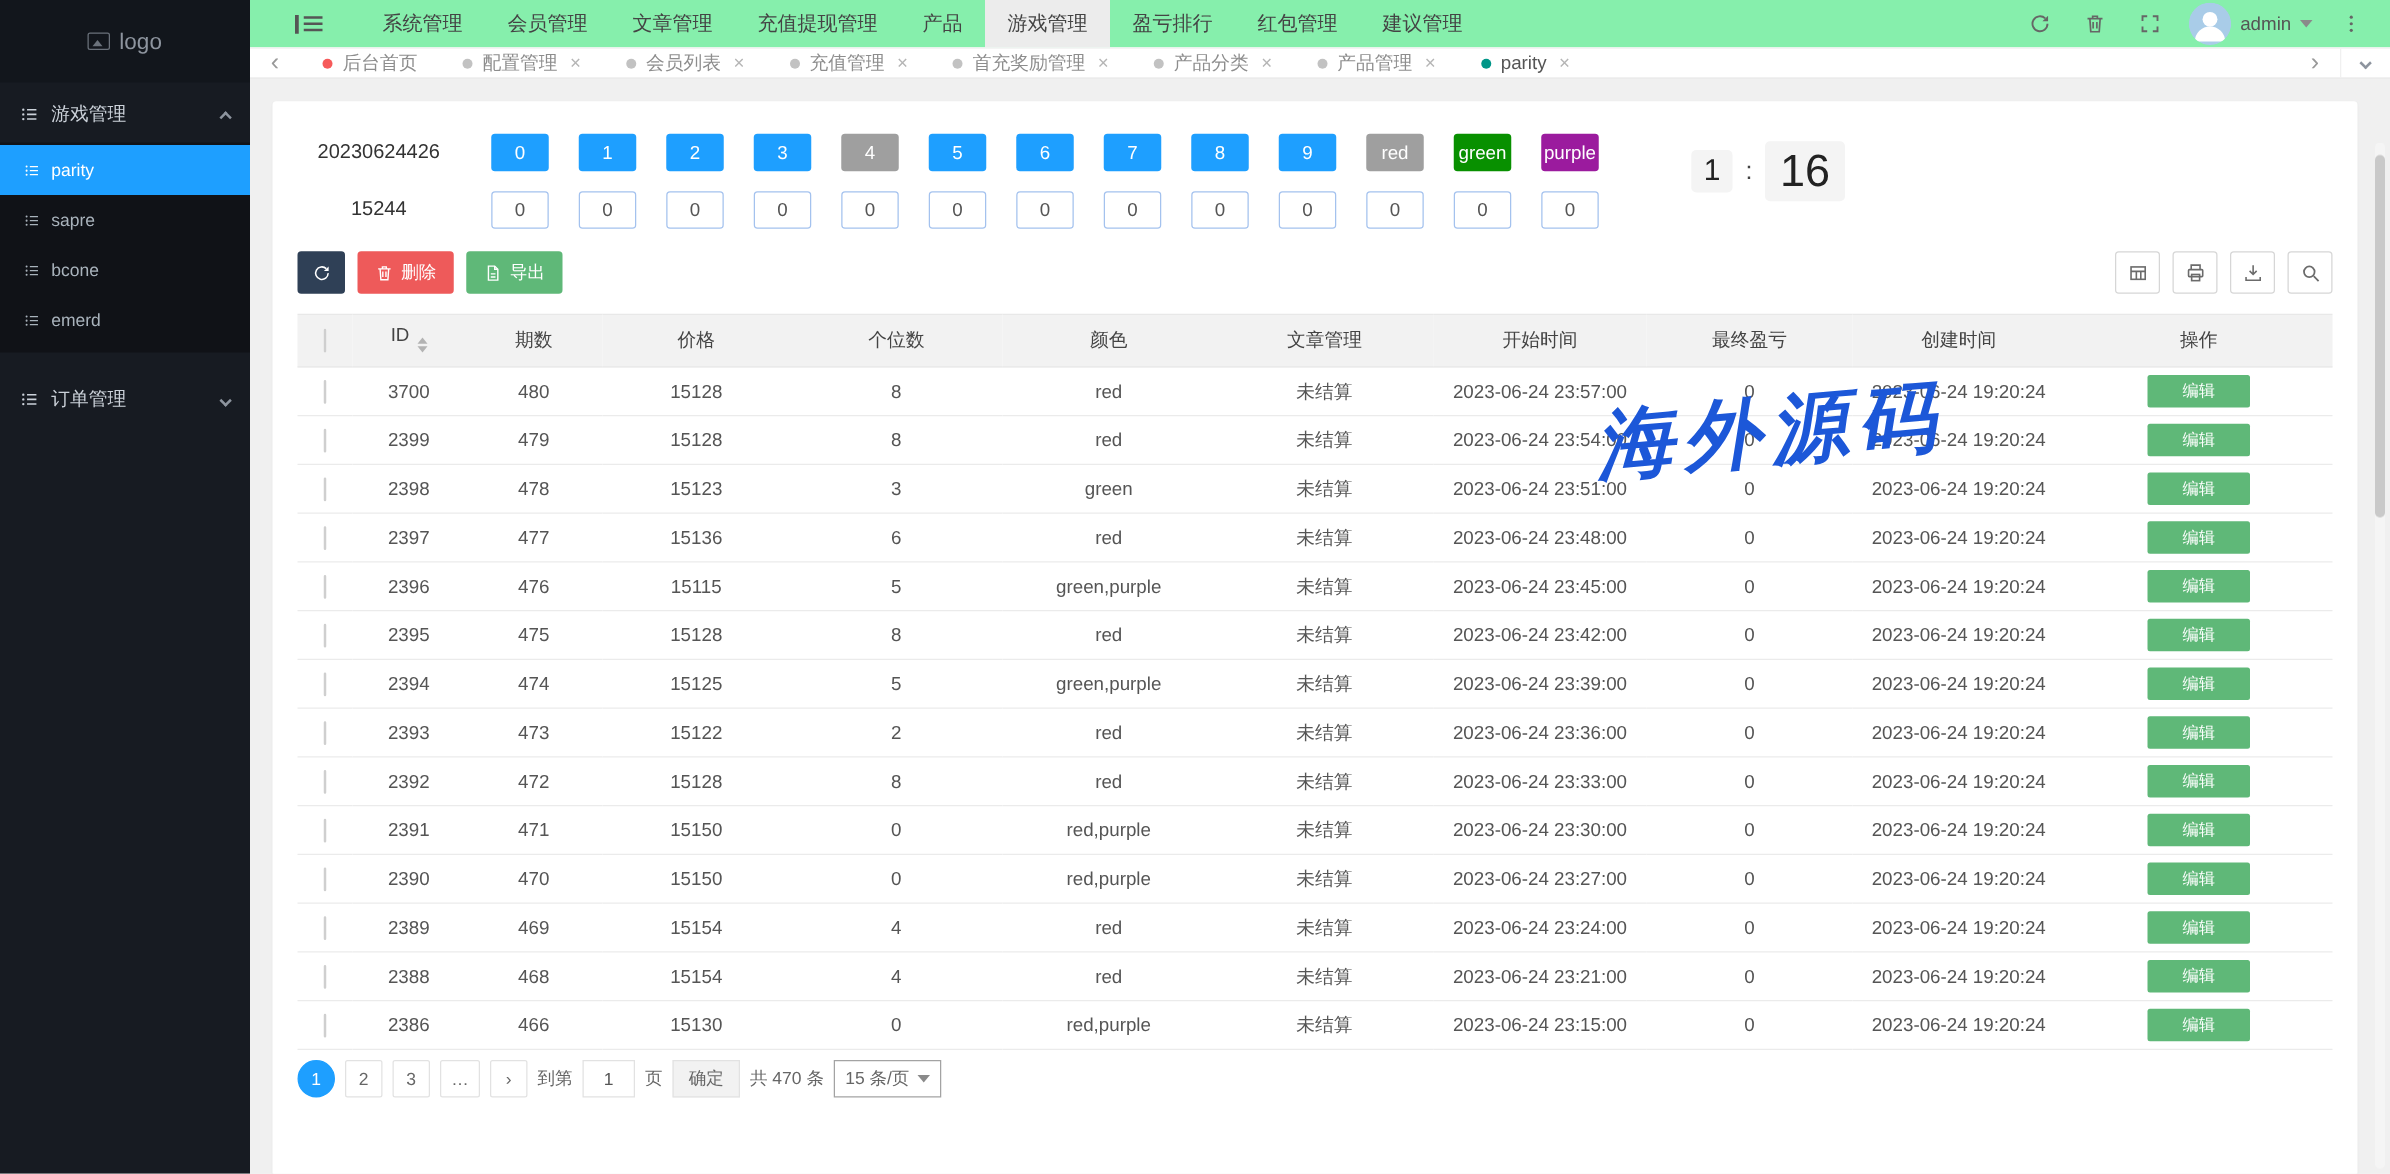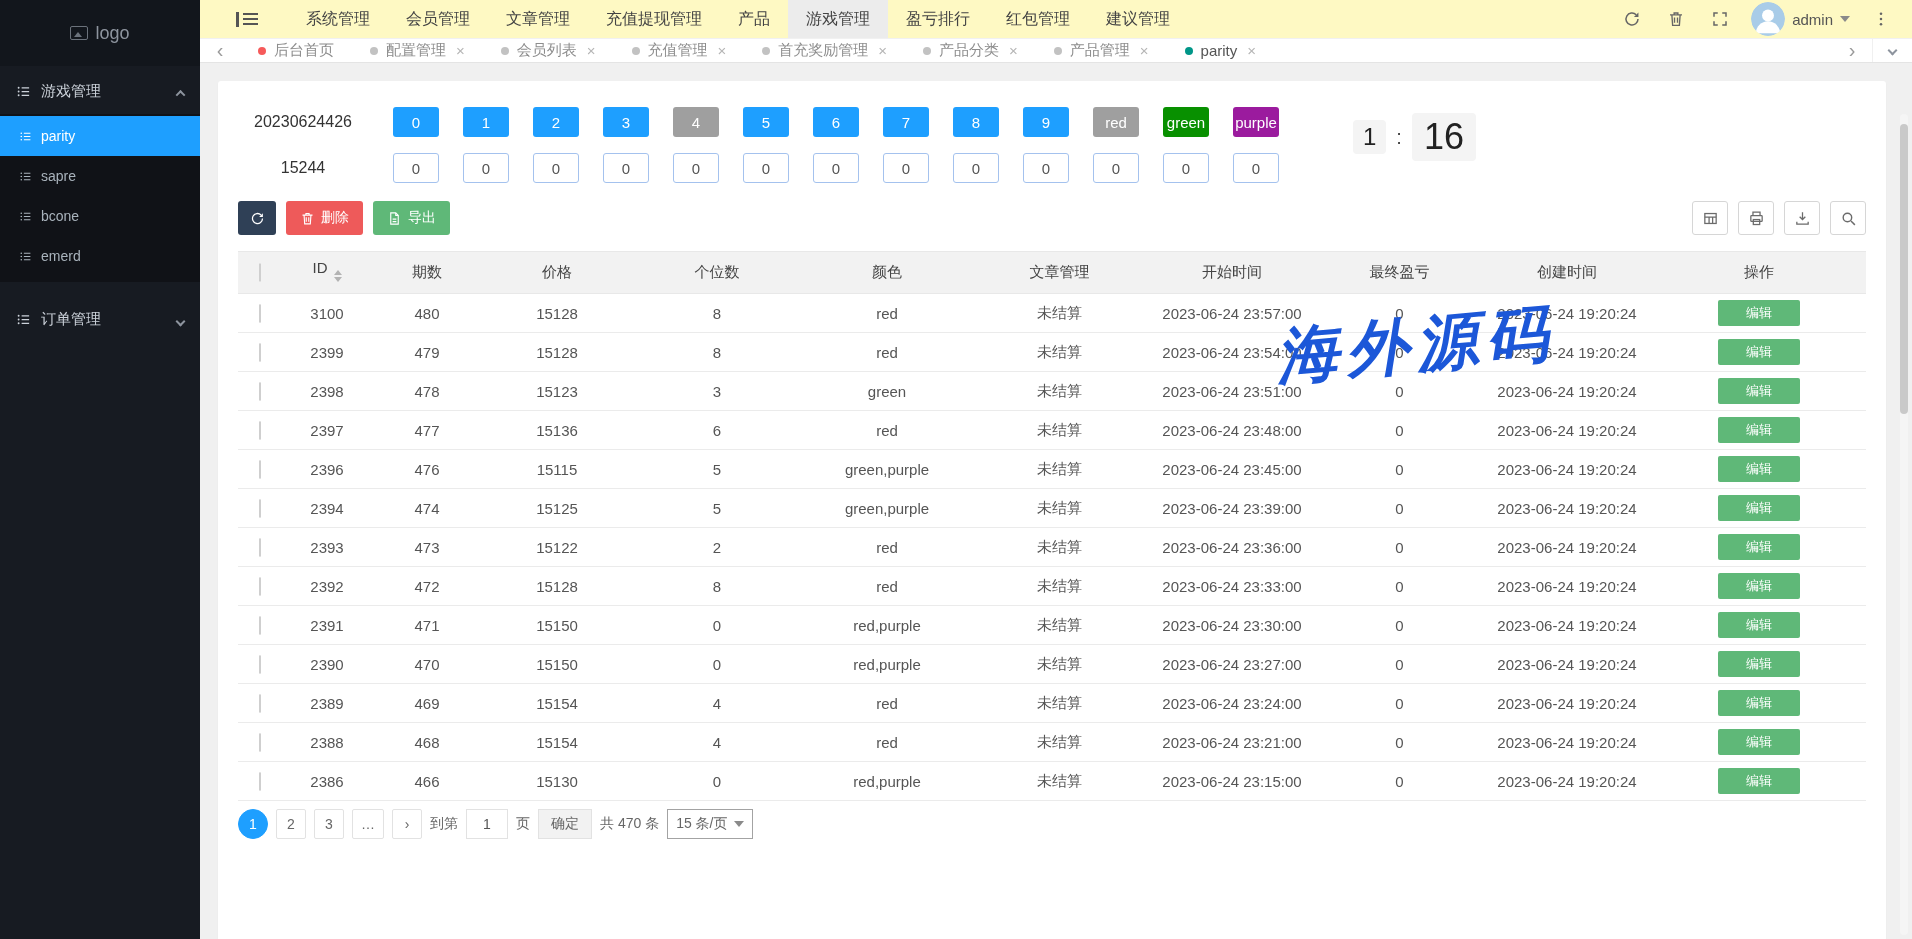--- a/index.html
+++ b/index.html
@@ -22,21 +22,21 @@
   .submenu { background:rgba(0,0,0,.30); padding:2px 0 6px; }
   .menu-item { height:40px; display:flex; align-items:center; gap:9px; padding:0 16px 0 19px; color:#a9b3bc; font-size:14px; cursor:pointer; }
   .menu-item.active { background:#1E9FFF; color:#fff; }
   .s-icon svg { width:15px; height:15px; display:block; }
   .menu-item .s-icon svg { width:13px; height:13px; }
 
   
   .main { flex:1; display:flex; flex-direction:column; min-width:0; }
 
   
-  .topbar { height:66px; background:#fef9c3; display:flex; align-items:center; }
+  .topbar { height:66px; background:#86efac; display:flex; align-items:center; }
   .hamb { display:flex; align-items:center; margin:0 30px 0 36px; cursor:pointer; }
   .hamb .vbar { width:3px; height:15px; background:#555; margin-right:4px; }
   .hamb .lines i { display:block; width:15px; height:2px; background:#555; margin:3px 0; }
   .topnav { display:flex; height:100%; }
   .nav-item { padding:0 18px; display:flex; align-items:center; font-size:16px; color:#444; cursor:pointer; white-space:nowrap; }
   .nav-item.active { background:#ececec; }
   .topbar-right { margin-left:auto; display:flex; align-items:center; gap:6px; padding-right:12px; color:#666; }
   .tb-icon { width:38px; height:38px; display:flex; align-items:center; justify-content:center; cursor:pointer; color:#666; }
   .tb-icon svg { width:18px; height:18px; display:block; }
   .avatar { width:34px; height:34px; border-radius:50%; overflow:hidden; flex-shrink:0; }
@@ -433,21 +433,21 @@
                 <th>文章管理</th>
                 <th>开始时间</th>
                 <th>最终盈亏</th>
                 <th>创建时间</th>
                 <th>操作</th>
               </tr>
             </thead>
           <tbody id="tableBody">
               <tr>
                 <td><span class="cb"></span></td>
-                <td>3100</td>
+                <td>3700</td>
                 <td>480</td>
                 <td>15128</td>
                 <td>8</td>
                 <td>red</td>
                 <td>未结算</td>
                 <td>2023-06-24 23:57:00</td>
                 <td>0</td>
                 <td>2023-06-24 19:20:24</td>
                 <td><button class="edit-btn">编辑</button></td>
               </tr>
@@ -492,20 +492,33 @@
               </tr>
               <tr>
                 <td><span class="cb"></span></td>
                 <td>2396</td>
                 <td>476</td>
                 <td>15115</td>
                 <td>5</td>
                 <td>green,purple</td>
                 <td>未结算</td>
                 <td>2023-06-24 23:45:00</td>
+                <td>0</td>
+                <td>2023-06-24 19:20:24</td>
+                <td><button class="edit-btn">编辑</button></td>
+              </tr>
+              <tr>
+                <td><span class="cb"></span></td>
+                <td>2395</td>
+                <td>475</td>
+                <td>15128</td>
+                <td>8</td>
+                <td>red</td>
+                <td>未结算</td>
+                <td>2023-06-24 23:42:00</td>
                 <td>0</td>
                 <td>2023-06-24 19:20:24</td>
                 <td><button class="edit-btn">编辑</button></td>
               </tr>
               <tr>
                 <td><span class="cb"></span></td>
                 <td>2394</td>
                 <td>474</td>
                 <td>15125</td>
                 <td>5</td>

